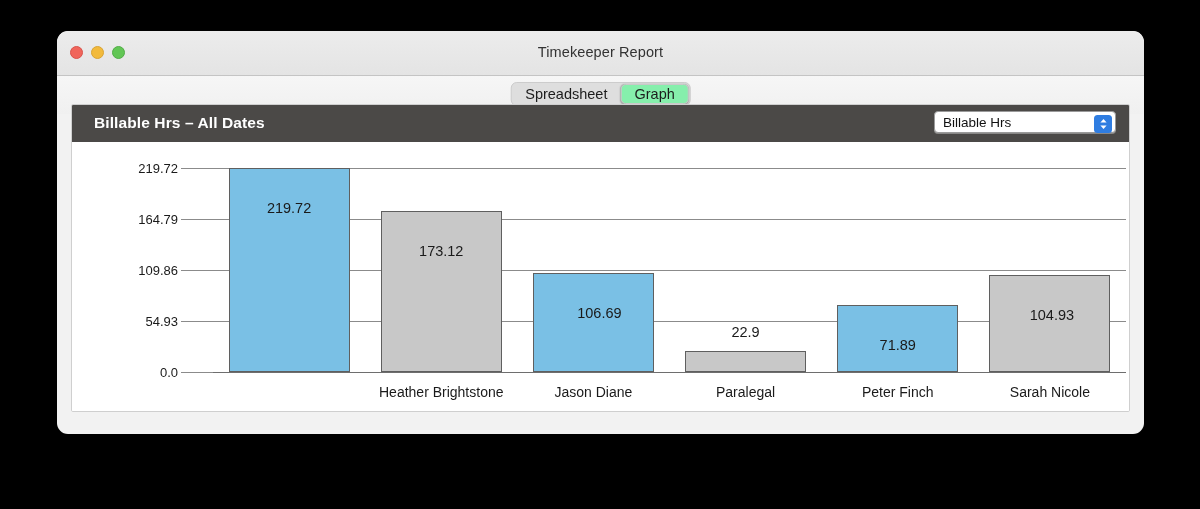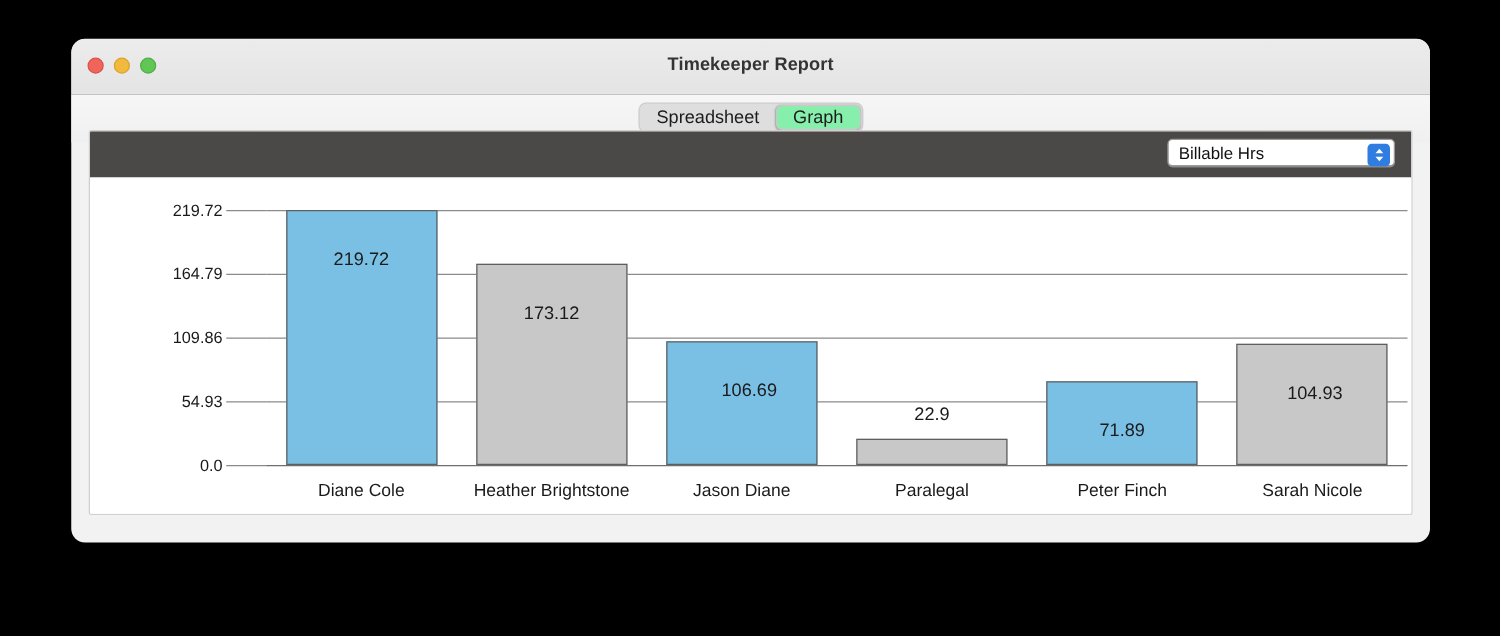--- a/index.html
+++ b/index.html
@@ -43,21 +43,21 @@
   }
   .light.red    { background: #f0655b; border: 0.5px solid #d9524b; }
   .light.yellow { background: #f2ba3c; border: 0.5px solid #d9a433; }
   .light.green  { background: #62c655; border: 0.5px solid #51ad47; }
 
   #window-title {
     position: absolute;
     left: 0; right: 0; top: 13px;
     text-align: center;
     font-size: 14.5px;
-    font-weight: bold;
+    font-weight: normal;
     color: #333333;
     letter-spacing: 0.1px;
   }
 
   
   #toolbar {
     position: relative;
     height: 38px;
     background: linear-gradient(to bottom, #f6f6f6 0%, #f0f0f0 100%);
   }
@@ -223,20 +223,21 @@
   <div id="toolbar">
     <div id="segmented">
       <div class="seg-item">Spreadsheet</div>
       <div class="seg-item active">Graph</div>
     </div>
   </div>
 
   <div id="panel">
 
     <div id="panel-header">
+      <div id="panel-title">Billable Hrs – All Dates</div>
 
       <div id="popup">
         <div id="popup-label">Billable Hrs</div>
         <div id="popup-stepper">
           <svg width="11" height="14" viewBox="0 0 11 14" aria-hidden="true">
             <path d="M5.5 2 L8.6 5.6 L2.4 5.6 Z" fill="#ffffff"></path>
             <path d="M5.5 12 L2.4 8.4 L8.6 8.4 Z" fill="#ffffff"></path>
           </svg>
         </div>
       </div>
@@ -267,21 +268,20 @@
           <div class="bar-value" style="left: 168.25px; width: 120px; top: 75.266px;">173.12</div>
           <div class="bar" title="Jason Soultz 106.69" style="left: 319.917px; top: 104.943px; width: 121px; height: 99.0568px; background: rgb(122, 192, 229);"></div>
           <div class="bar-value" style="left: 320.417px; width: 132px; top: 136.943px;">106.69</div>
           <div class="bar" title="Paralegal 22.9" style="left: 472.083px; top: 182.738px; width: 121px; height: 21.2616px; background: rgb(200, 200, 200);"></div>
           <div class="bar-value" style="left: 472.583px; width: 120px; top: 155.738px;">22.9</div>
           <div class="bar" title="Peter Finch 71.89" style="left: 624.25px; top: 137.253px; width: 121px; height: 66.7466px; background: rgb(122, 192, 229);"></div>
           <div class="bar-value" style="left: 624.75px; width: 120px; top: 169.253px;">71.89</div>
           <div class="bar" title="Sarah Nicole 104.93" style="left: 776.417px; top: 106.577px; width: 121px; height: 97.4227px; background: rgb(200, 200, 200);"></div>
           <div class="bar-value" style="left: 776.917px; width: 124px; top: 138.577px;">104.93</div>
         </div>
-    <div class="cat-label" style="left: 127.083px; width: 180px; top: 242px;">Diane Cole</div>
         <div class="cat-label" style="left: 279.25px; width: 180px; top: 242px;">Heather Brightstone</div>
         <div class="cat-label" style="left: 431.417px; width: 180px; top: 242px;">Jason Diane</div>
         <div class="cat-label" style="left: 583.583px; width: 180px; top: 242px;">Paralegal</div>
         <div class="cat-label" style="left: 735.75px; width: 180px; top: 242px;">Peter Finch</div>
         <div class="cat-label" style="left: 887.917px; width: 180px; top: 242px;">Sarah Nicole</div>
       </div>
 
   </div>
 </div>
 

